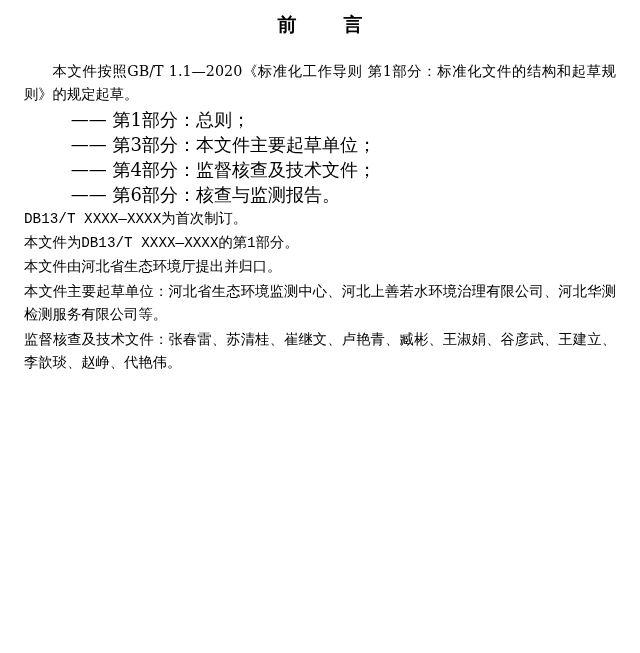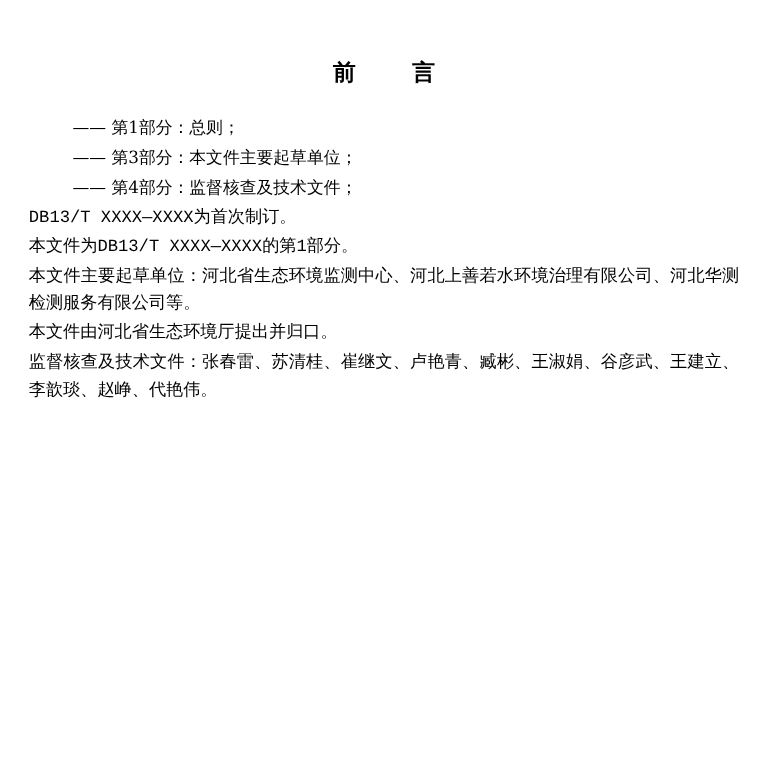--- a/index.html
+++ b/index.html
@@ -12,21 +12,20 @@
     color: #000000;
   }
   .page {
     position: relative;
     width: 640px;
     height: 562px;
     background: #ffffff;
     overflow: hidden;
     box-sizing: border-box;
     padding: 0;
-    margin-top: 36px;
   }
   .doc-title {
     text-align: center;
     font-size: 19px;
     font-weight: bold;
     letter-spacing: 14px;
     margin: 12px 0 0 0;
     padding-left: 14px;
     font-family: "DejaVu Serif", "Liberation Serif", serif;
   }
@@ -44,52 +43,54 @@
   }
   p.para.noindent {
     text-indent: 0;
   }
   .list-block {
     margin: 0;
     padding: 0;
   }
   p.list-item {
     margin: 0 0 2px 0;
-    font-size: 14px;
+    font-size: 18px;
     line-height: 23px;
     padding-left: 2.6em;
     text-indent: 0;
   }
   p.tight {
     margin-bottom: 1px;
     font-family: Liberation Mono, monospace;
   }
 </style>
 </head>
 <body>
 
 <div class="page">
 
   <h1 class="doc-title">前　言</h1>
 
   <div class="body-block">
 
+    <p class="para">本文件按照GB/T 1.1—2020《标准化工作导则  第1部分：标准化文件的结构和起草规则》的规定起草。</p>
 
 
 
     <div class="list-block">
       <p class="list-item">—— 第1部分：总则；</p>
       <p class="list-item">—— 第3部分：本文件主要起草单位；</p>
       <p class="list-item">—— 第4部分：监督核查及技术文件；</p>
+      <p class="list-item">—— 第6部分：核查与监测报告。</p>
     </div>
 
     <p class="para noindent tight">DB13/T XXXX—XXXX为首次制订。</p>
 
     <p class="para noindent tight">本文件为DB13/T XXXX—XXXX的第1部分。</p>
 
+    <p class="para noindent tight">本文件由河北省生态环境厅提出并归口。</p>
+
     <p class="para noindent">本文件主要起草单位：河北省生态环境监测中心、河北上善若水环境治理有限公司、河北华测检测服务有限公司等。</p>
-
-    <p class="para noindent tight">本文件由河北省生态环境厅提出并归口。</p>
 
     <p class="para noindent">监督核查及技术文件：张春雷、苏清桂、崔继文、卢艳青、臧彬、王淑娟、谷彦武、王建立、李歆琰、赵峥、代艳伟。</p>
 
   </div>
 </div>
 
 </body></html>

